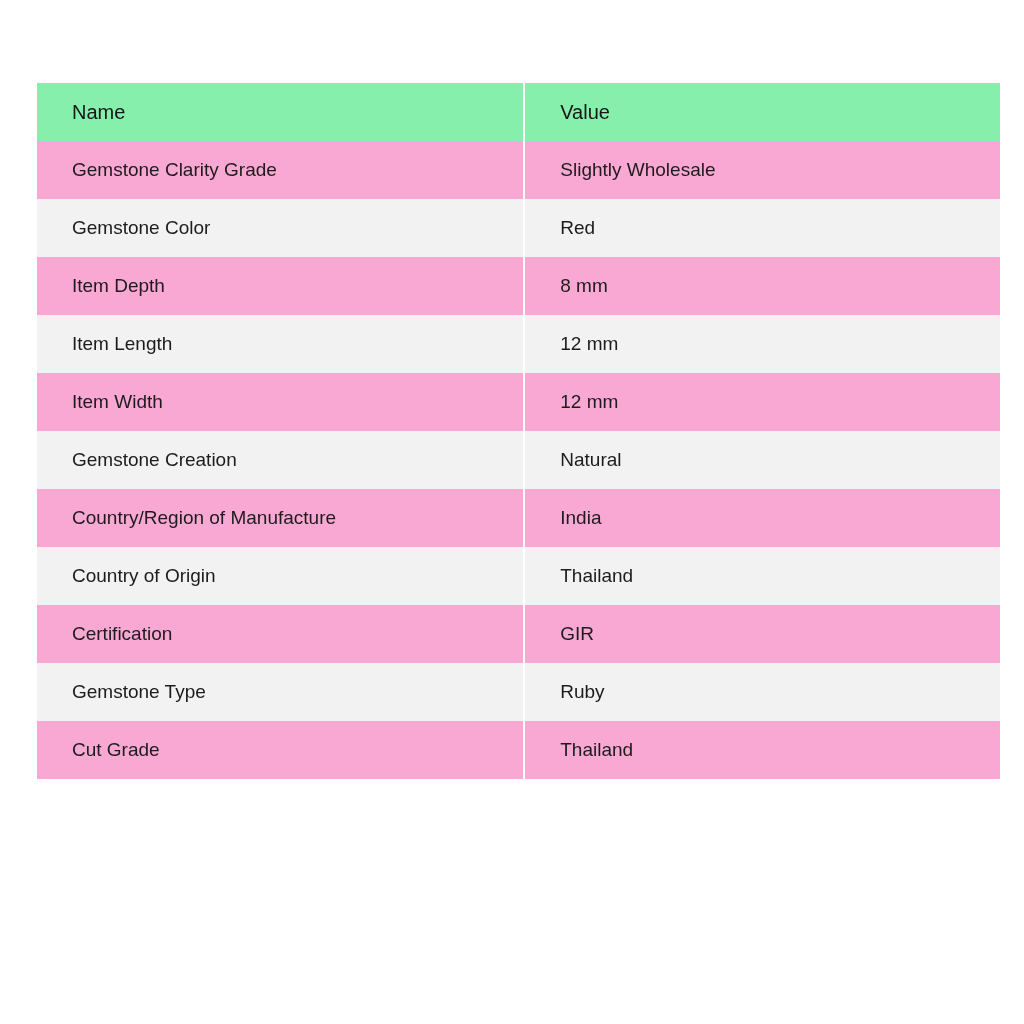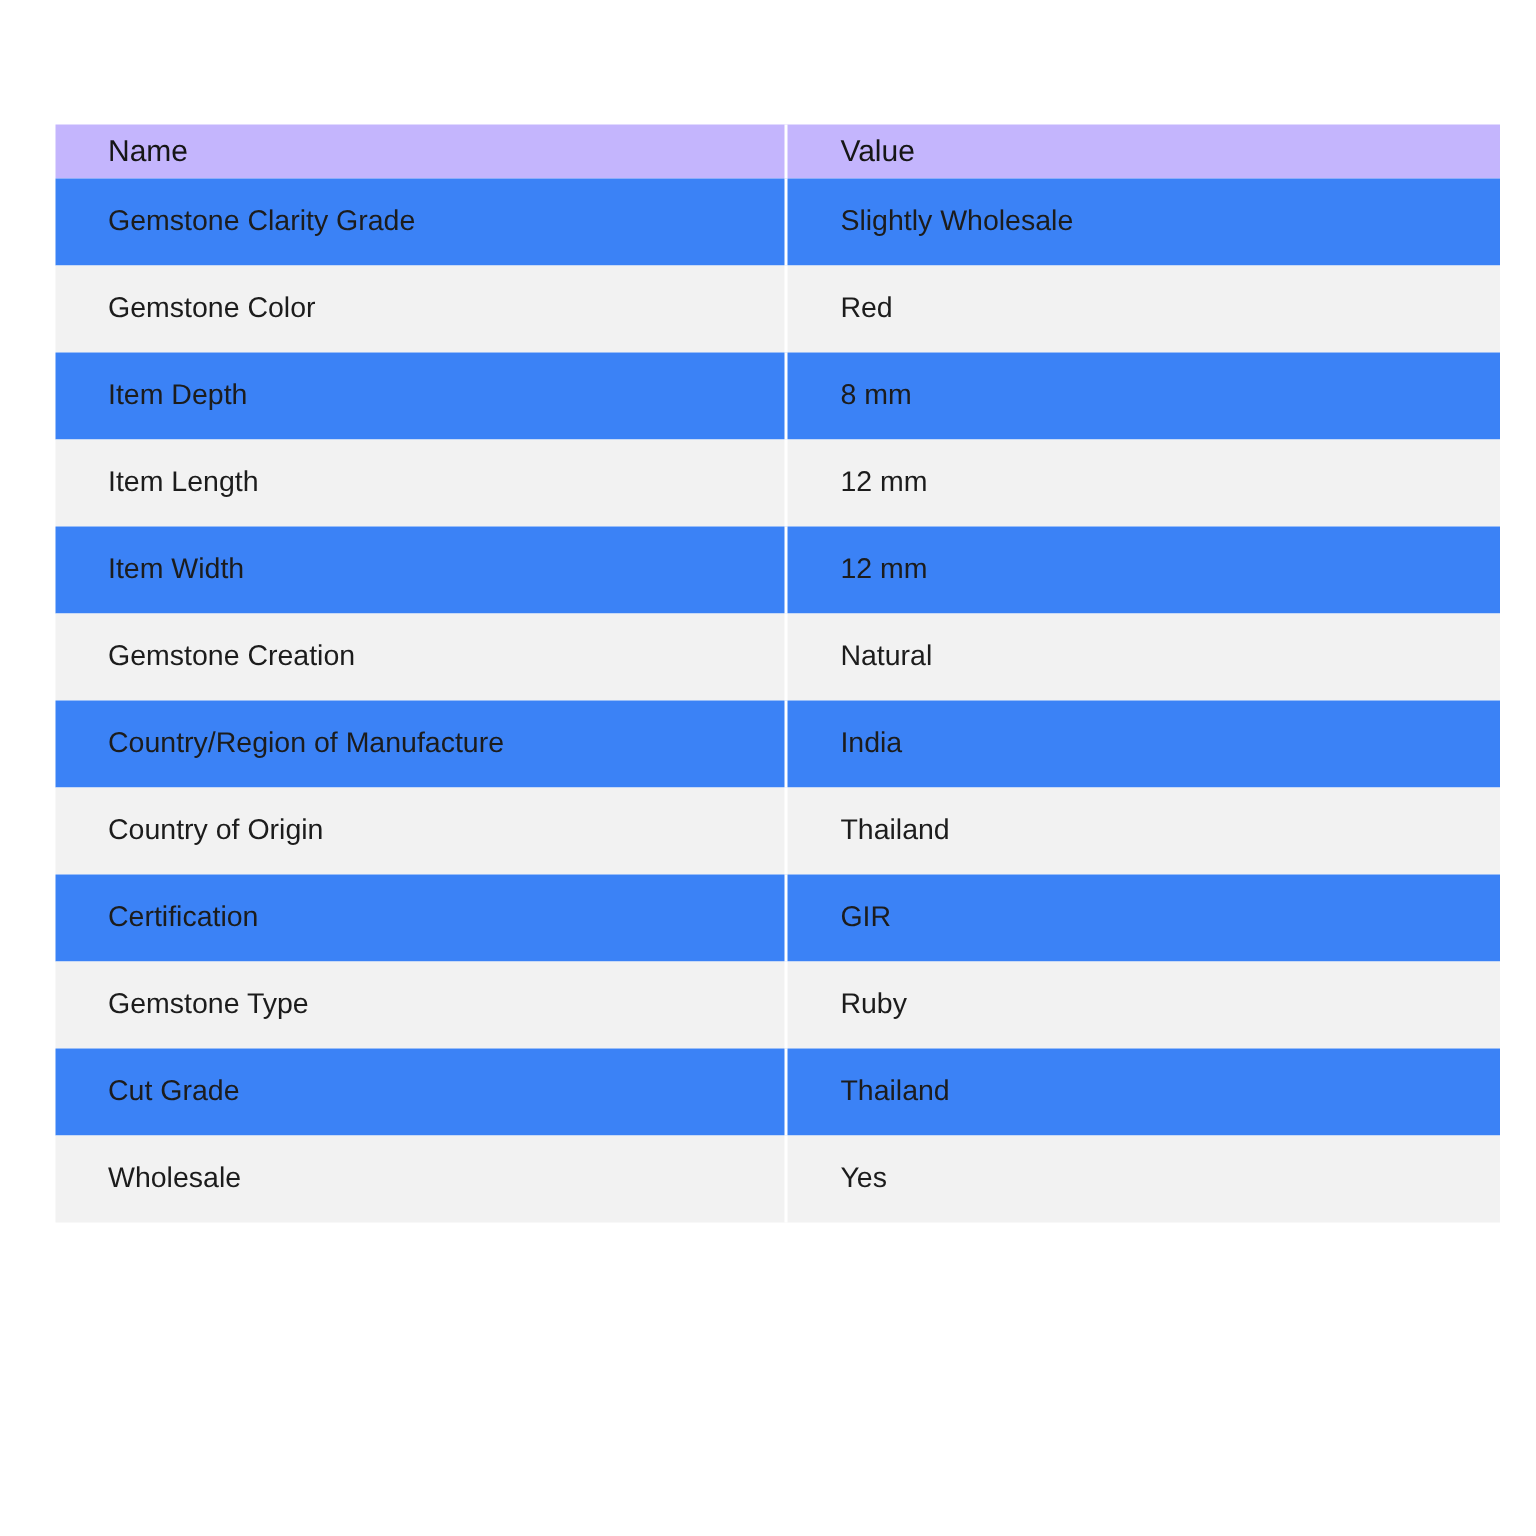--- a/index.html
+++ b/index.html
@@ -21,38 +21,38 @@
     left: 37px;
     top: 83px;
     width: 963px;
     border-collapse: collapse;
     table-layout: fixed;
   }
   table.spec-table col.col-name { width: 50.6%; }
   table.spec-table col.col-value { width: 49.4%; }
 
   table.spec-table th {
-    background: #c4b5fd;
-    height: 36px;
+    background: #86efac;
+    height: 58px;
     text-align: left;
     vertical-align: middle;
     padding: 0 10px 0 35px;
     font-size: 20px;
     font-weight: 400;
     color: #161616;
     margin-top: 24px;
   }
   table.spec-table td {
     height: 58px;
     vertical-align: middle;
     padding: 0 10px 0 35px;
     font-size: 19px;
     font-weight: 400;
     color: #1c1c1c;
-    background: #3b82f6;
+    background: #f9a8d4;
   }
   
   table.spec-table tbody tr:nth-child(even) td {
     background: #f2f2f2;
   }
   
   table.spec-table th:first-child,
   table.spec-table td:first-child {
     border-right: 2px solid #ffffff;
   }
@@ -110,19 +110,15 @@
         <td>GIR</td>
       </tr>
       <tr>
         <td>Gemstone Type</td>
         <td>Ruby</td>
       </tr>
       <tr>
         <td>Cut Grade</td>
         <td>Thailand</td>
       </tr>
-      <tr>
-        <td>Wholesale</td>
-        <td>Yes</td>
-      </tr>
     </tbody>
   </table>
 </div>
 
 </body></html>

